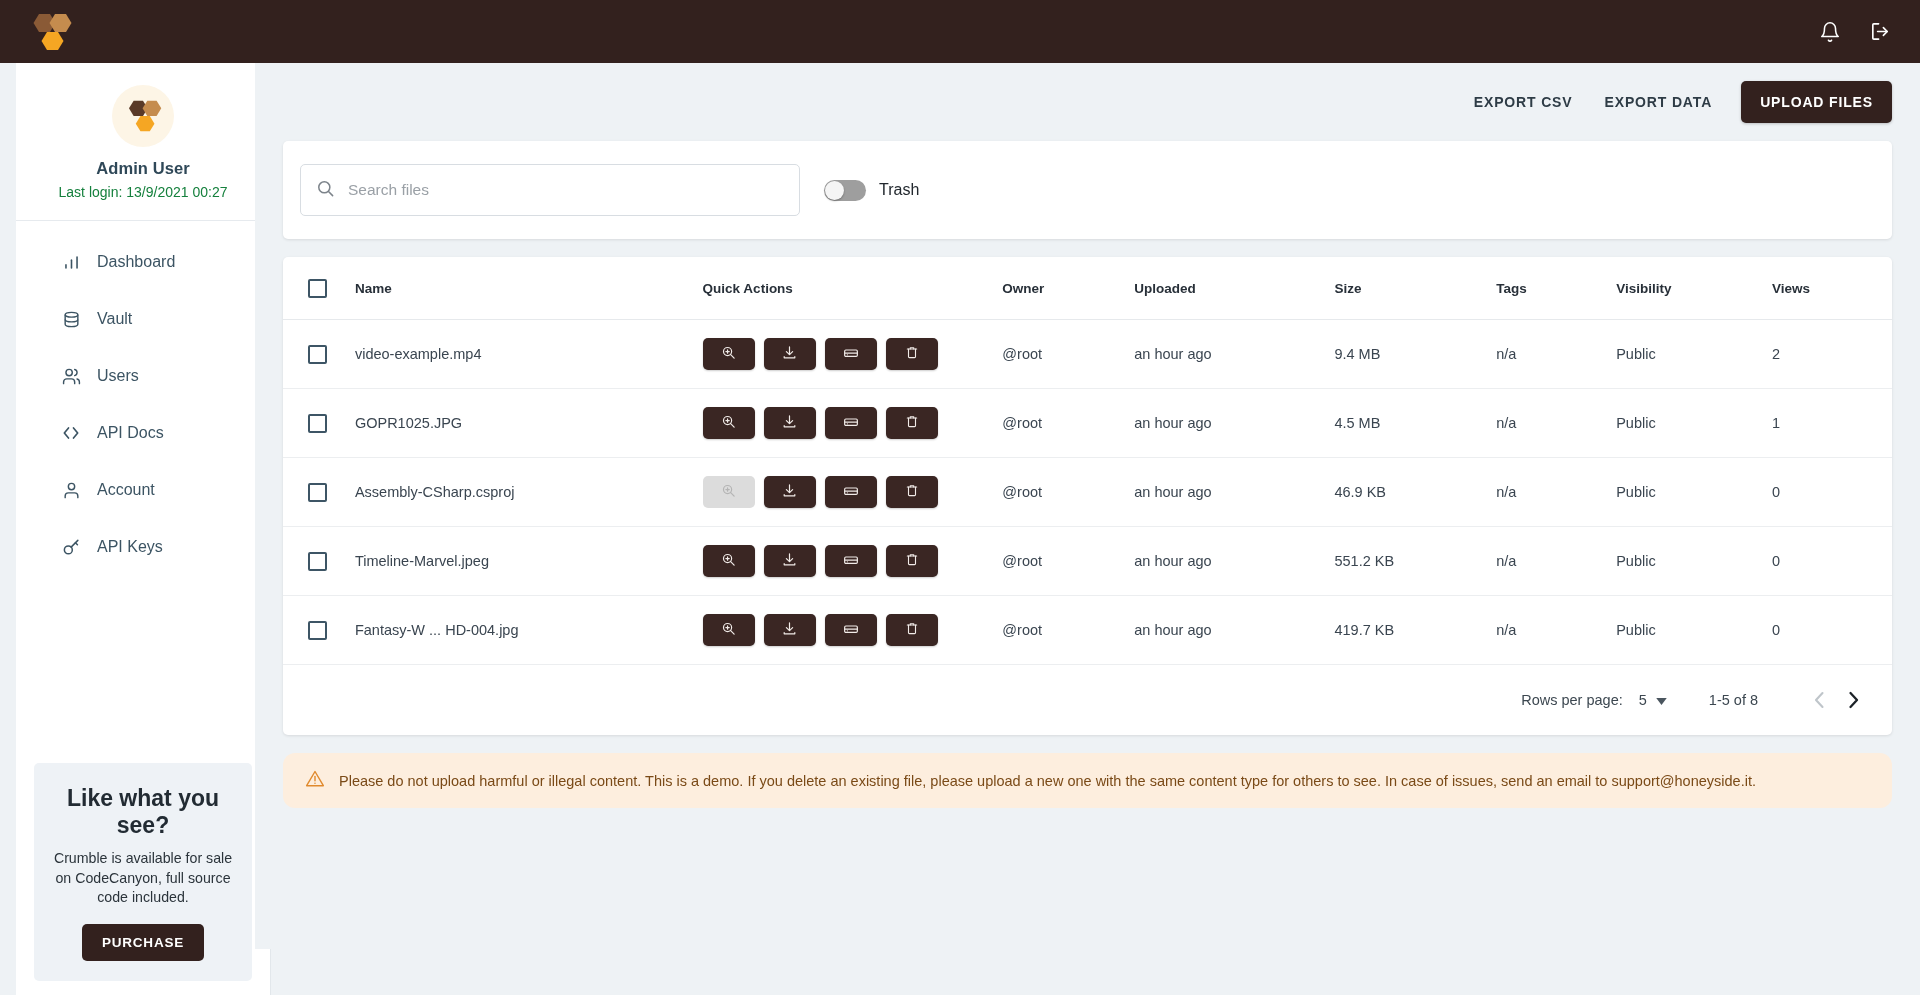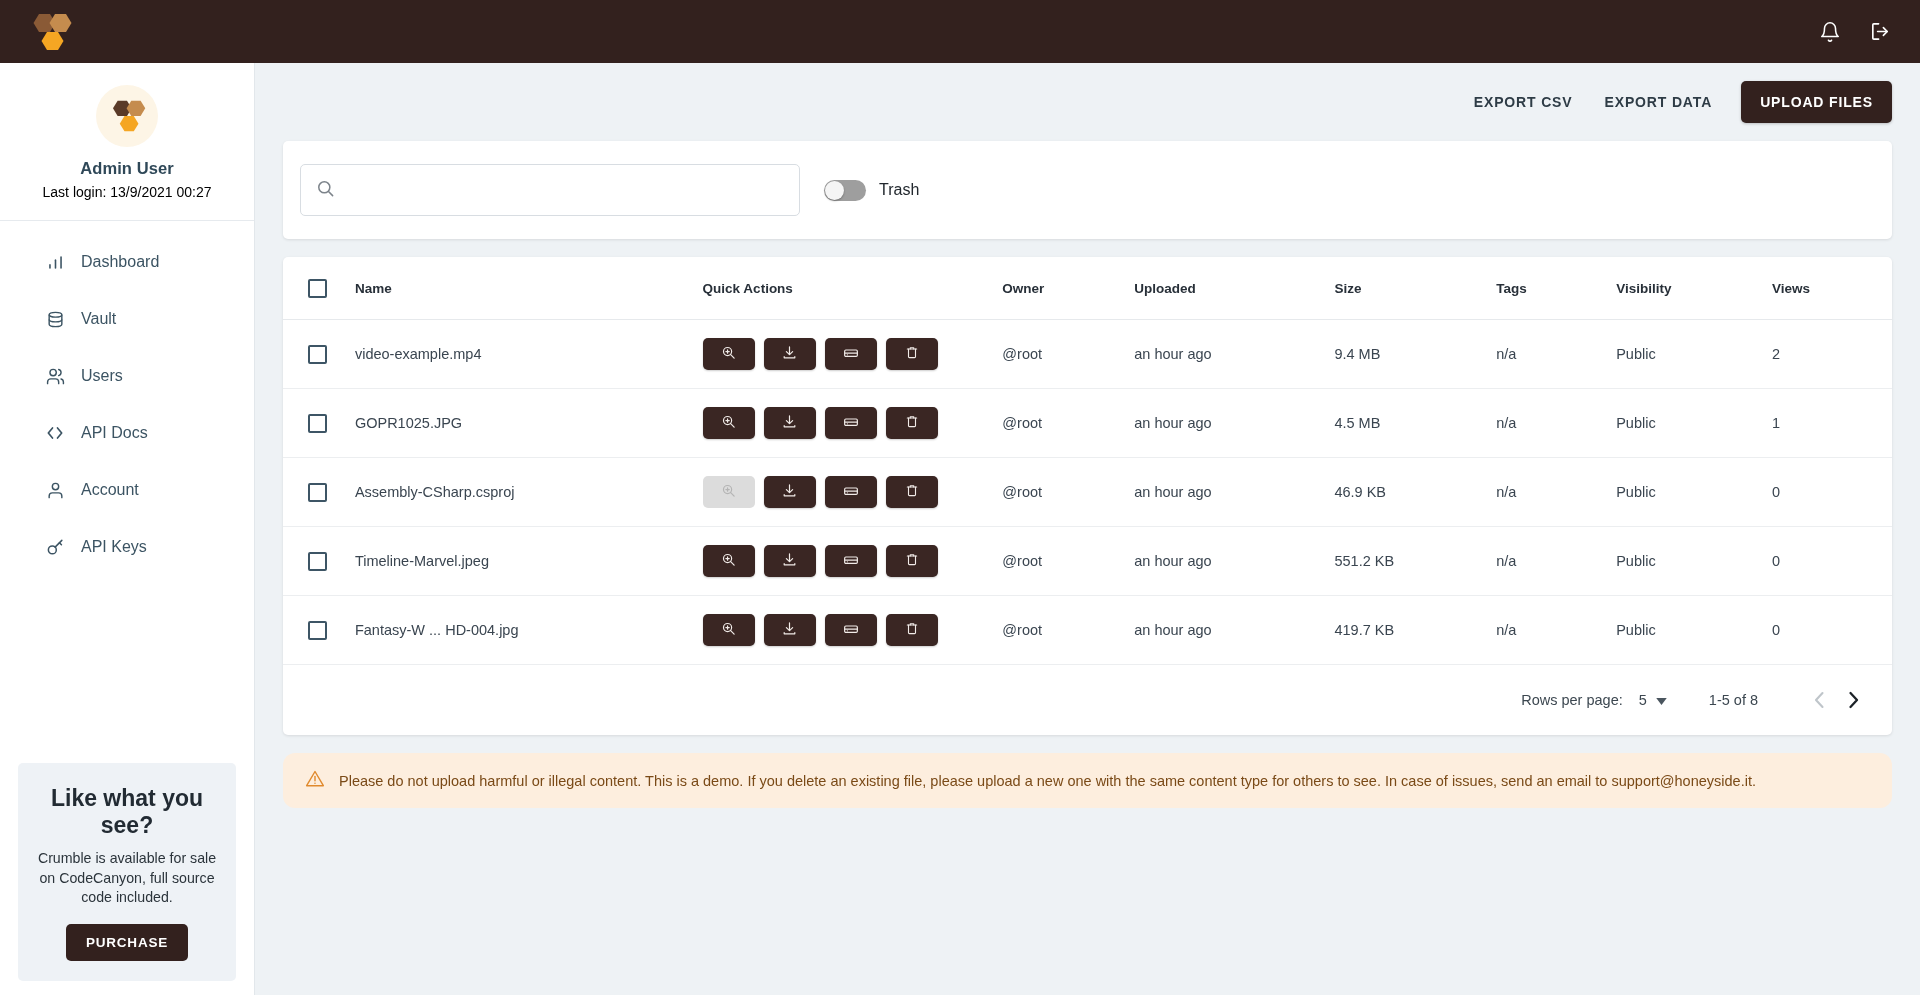--- a/index.html
+++ b/index.html
@@ -14,37 +14,37 @@
     position: absolute; top: 0; left: 0; width: 1920px; height: 63px;
     background: #33211e; display: flex; align-items: center;
     justify-content: space-between; padding: 0 28px; z-index: 30;
   }
   .logo-hex { display: block; }
   .topbar-icons { display: flex; align-items: center; gap: 28px; }
   .topbar-icons .ticon { cursor: pointer; display: flex; align-items: center; }
 
   
   .sidebar {
-    position: absolute; top: 63px; left: 0; width: 255px; height: 932px;
+    position: absolute; top: 63px; left: 16px; width: 255px; height: 932px;
     background: #ffffff; border-right: 1px solid #e2e7eb;
     display: flex; flex-direction: column;
   }
   .profile {
     padding: 22px 0 20px; text-align: center;
     border-bottom: 1px solid #e6eaee;
   }
   .avatar {
     width: 62px; height: 62px; border-radius: 50%; background: #fdf5e6;
     margin: 0 auto 12px; display: flex; align-items: center; justify-content: center;
   }
   .profile-name {
     font-size: 16.5px; font-weight: bold; color: #2f4858; letter-spacing: .1px;
   }
   .profile-login {
-    font-size: 14px; color: #000000; margin-top: 6px;
+    font-size: 14px; color: #15803d; margin-top: 6px;
   }
   .nav { padding: 20px 0 0 16px; }
   .nav-item {
     display: flex; align-items: center; gap: 15px;
     padding: 10px 0 10px 28px; cursor: pointer; color: #3c5463;
     font-size: 16px; margin-bottom: 15px;
   }
   .nav-ico { width: 22px; height: 22px; display: flex; align-items: center; justify-content: center; flex: none; }
   .spacer { flex: 1; }
 
@@ -289,20 +289,21 @@
   </div>
 
   <div class="card searchcard">
     <div class="searchbox">
       <span>
         <svg width="19" height="19" viewBox="0 0 24 24" fill="none" stroke="#7c838a" stroke-width="1.9" stroke-linecap="round">
           <circle cx="10.5" cy="10.5" r="7"></circle>
             <line x1="15.8" y1="15.8" x2="21" y2="21"></line>
         </svg>
       </span>
+      <input type="text" placeholder="Search files" style="">
     </div>
     <div class="toggle-wrap">
       <span class="toggle">
           <span class="knob"></span>
         </span>
       <span class="toggle-label">Trash</span>
     </div>
   </div>
 
   <div class="card">

